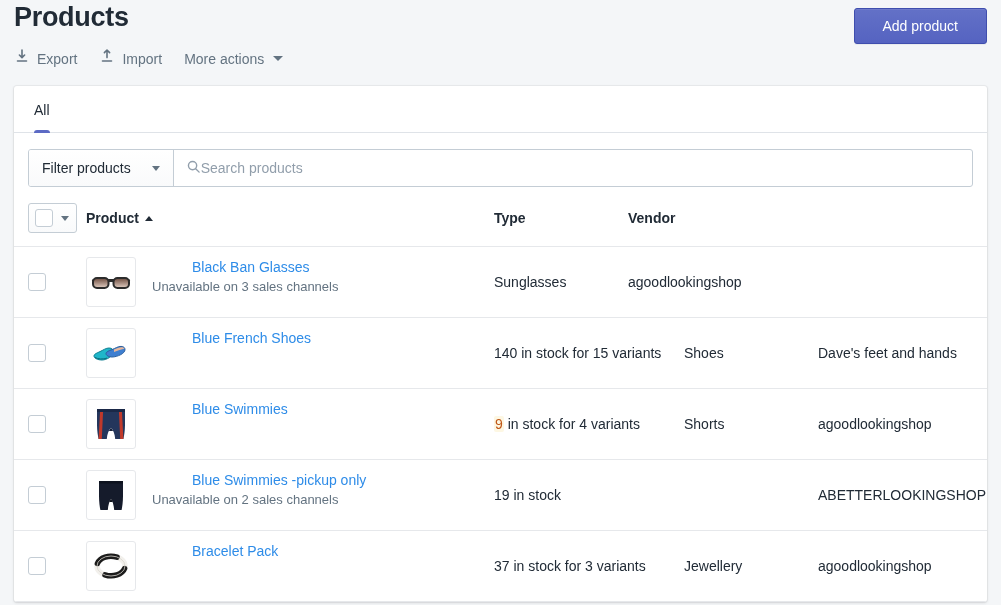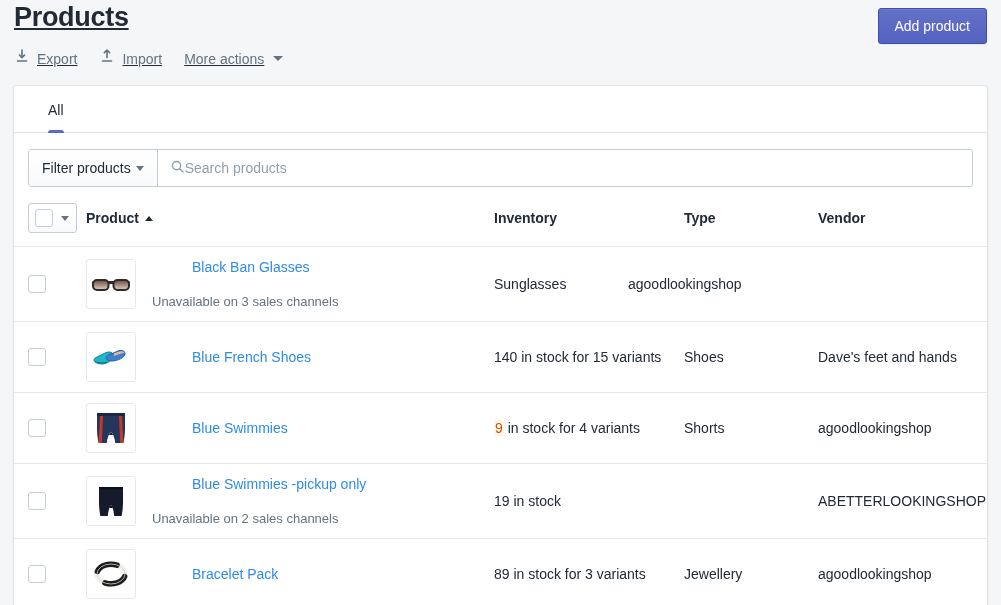--- a/index.html
+++ b/index.html
@@ -15,21 +15,20 @@
     font-family: "Liberation Sans", sans-serif;
     color: #212b36;
     -webkit-font-smoothing: antialiased;
   }
 
   
   .page-header {
     position: relative;
     padding: 0 14px;
     height: 86px;
-    text-decoration: underline;
   }
 
   .page-title {
     font-size: 27px;
     line-height: 30px;
     font-weight: bold;
     letter-spacing: -0.3px;
     color: #212b36;
     padding-top: 2px;
   }
@@ -67,39 +66,39 @@
     top: 8px;
     right: 14px;
     background: #5c6ac4;
     background-image: linear-gradient(180deg, #6371c7, #5563c1);
     border: 1px solid #3f4eae;
     border-radius: 3px;
     color: #fff;
     font-size: 14px;
     font-family: "Liberation Sans", sans-serif;
     line-height: 16px;
-    padding: 9px 16px;
+    padding: 9px 28px;
     cursor: pointer;
     box-shadow: inset 0 1px 0 0 #6f7bcb, 0 1px 0 0 rgba(22,29,37,0.05);
   }
 
   
   .card {
     margin: 0 14px;
     background: #fff;
     border-radius: 3px;
     box-shadow: 0 0 0 1px rgba(63,63,68,0.05), 0 1px 3px 0 rgba(63,63,68,0.15);
     overflow: hidden;
   }
 
   
   .tab-bar {
     display: flex;
     border-bottom: 1px solid #dfe3e8;
-    padding: 0 22px;
+    padding: 0 8px;
   }
 
   .tab {
     position: relative;
     padding: 16px 12px 14px;
     font-size: 14px;
     line-height: 16px;
     color: #212b36;
     cursor: pointer;
   }
@@ -126,21 +125,21 @@
     width: 100%;
     border: 1px solid #c4cdd5;
     border-radius: 3px;
     overflow: hidden;
     background: #fff;
   }
 
   .filter-btn {
     display: flex;
     align-items: center;
-    gap: 5px;
+    gap: 21px;
     padding: 8px 13px;
     font-size: 14px;
     line-height: 20px;
     color: #212b36;
     background-image: linear-gradient(180deg, #ffffff, #f9fafb);
     border-right: 1px solid #c4cdd5;
     cursor: pointer;
     white-space: nowrap;
     text-align: right;
   }
@@ -183,21 +182,21 @@
 
   .trow {
     display: flex;
     align-items: center;
     padding: 10px 14px;
     border-bottom: 1px solid #e6e8eb;
     min-height: 67px;
   }
 
   .col-select { width: 58px; flex: none; display: flex; align-items: center; }
-  .col-product { width: 408px; flex: none; display: flex; align-items: center; gap: 16px; }
+  .col-product { width: 408px; flex: none; display: flex; align-items: flex-start; gap: 16px; }
   .col-inventory { width: 190px; flex: none; }
   .col-type { width: 134px; flex: none; }
   .col-vendor { flex: 1; min-width: 0; }
 
   .th-label {
     font-size: 14px;
     line-height: 16px;
     font-weight: bold;
     color: #212b36;
   }
@@ -261,21 +260,21 @@
     text-decoration: none;
     cursor: pointer;
     display: block;
     margin-left: 40px;
   }
 
   .product-sub {
     font-size: 13px;
     line-height: 18px;
     color: #637381;
-    margin-top: 16px;
+    margin-top: 1px;
   }
 
   .cell-text {
     font-size: 14px;
     line-height: 20px;
     color: #212b36;
   }
 
   .low-stock {
     color: #c05717;
@@ -358,23 +357,20 @@
         <div class="bulk-select">
           <span class="checkbox"></span>
           <span class="caret-dark"></span>
         </div>
       </div>
       <div class="col-product">
         <span class="th-sortable">
           <span class="th-label">Product</span>
           <span class="caret-up-small"></span>
         </span>
-      </div>
-      <div class="col-inventory">
-        <span class="th-label">Inventory</span>
       </div>
       <div class="col-type">
         <span class="th-label">Type</span>
       </div>
       <div class="col-vendor">
         <span class="th-label">Vendor</span>
       </div>
     </div>
 
     <div id="rows-container">
@@ -489,21 +485,21 @@
       <path d="M36.6 25.5A14 10 0 0 1 17 31.8" fill="none" stroke="#1c1c1c" stroke-width="5.5" stroke-linecap="round"></path>
       <ellipse cx="23" cy="23" rx="14" ry="10" fill="none" stroke="#d8d4cd" stroke-width="0.8"></ellipse>
     </svg>
             </span>
       <span class="product-text">
         <a class="product-link">Bracelet Pack</a>
 
       </span>
     </div>
     <div class="col-inventory cell-text">
-      <span>89</span><span> in stock for 3 variants</span>
+      <span>37</span><span> in stock for 3 variants</span>
     </div>
     <div class="col-type cell-text">Jewellery</div>
     <div class="col-vendor cell-text">agoodlookingshop</div>
   </div>
       </div>
 
   </div>
 </div>
 
 </body></html>

